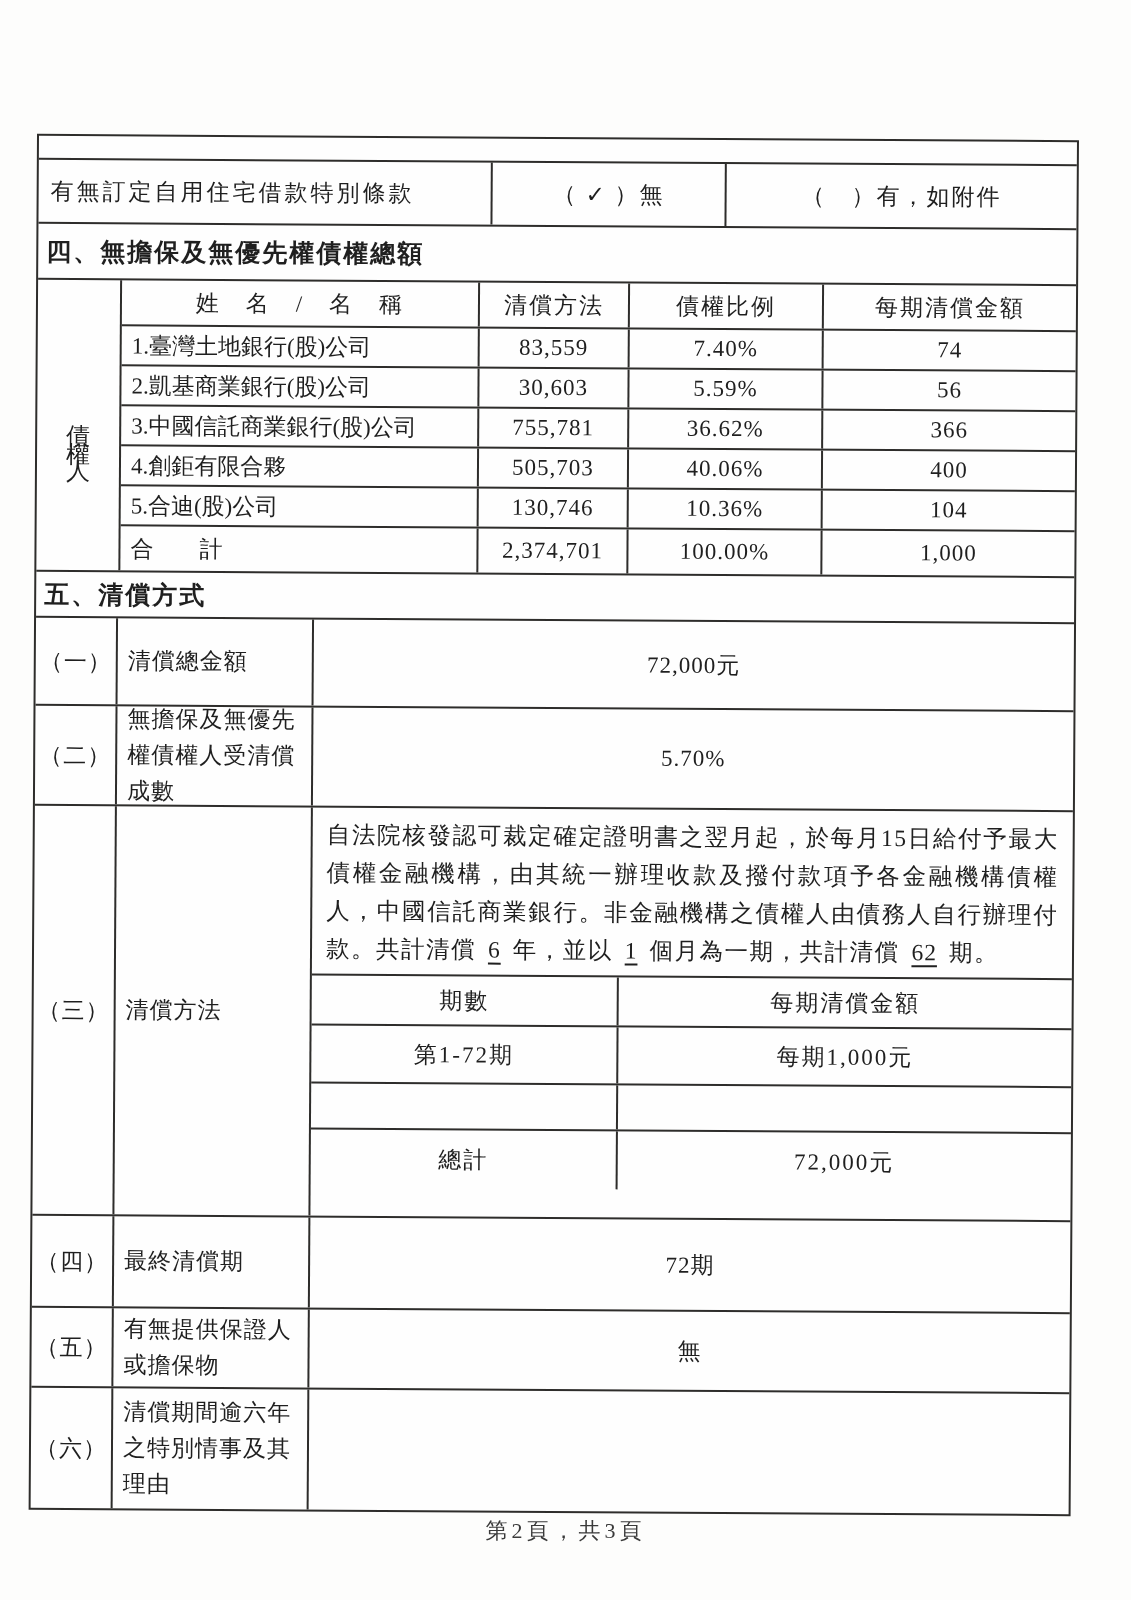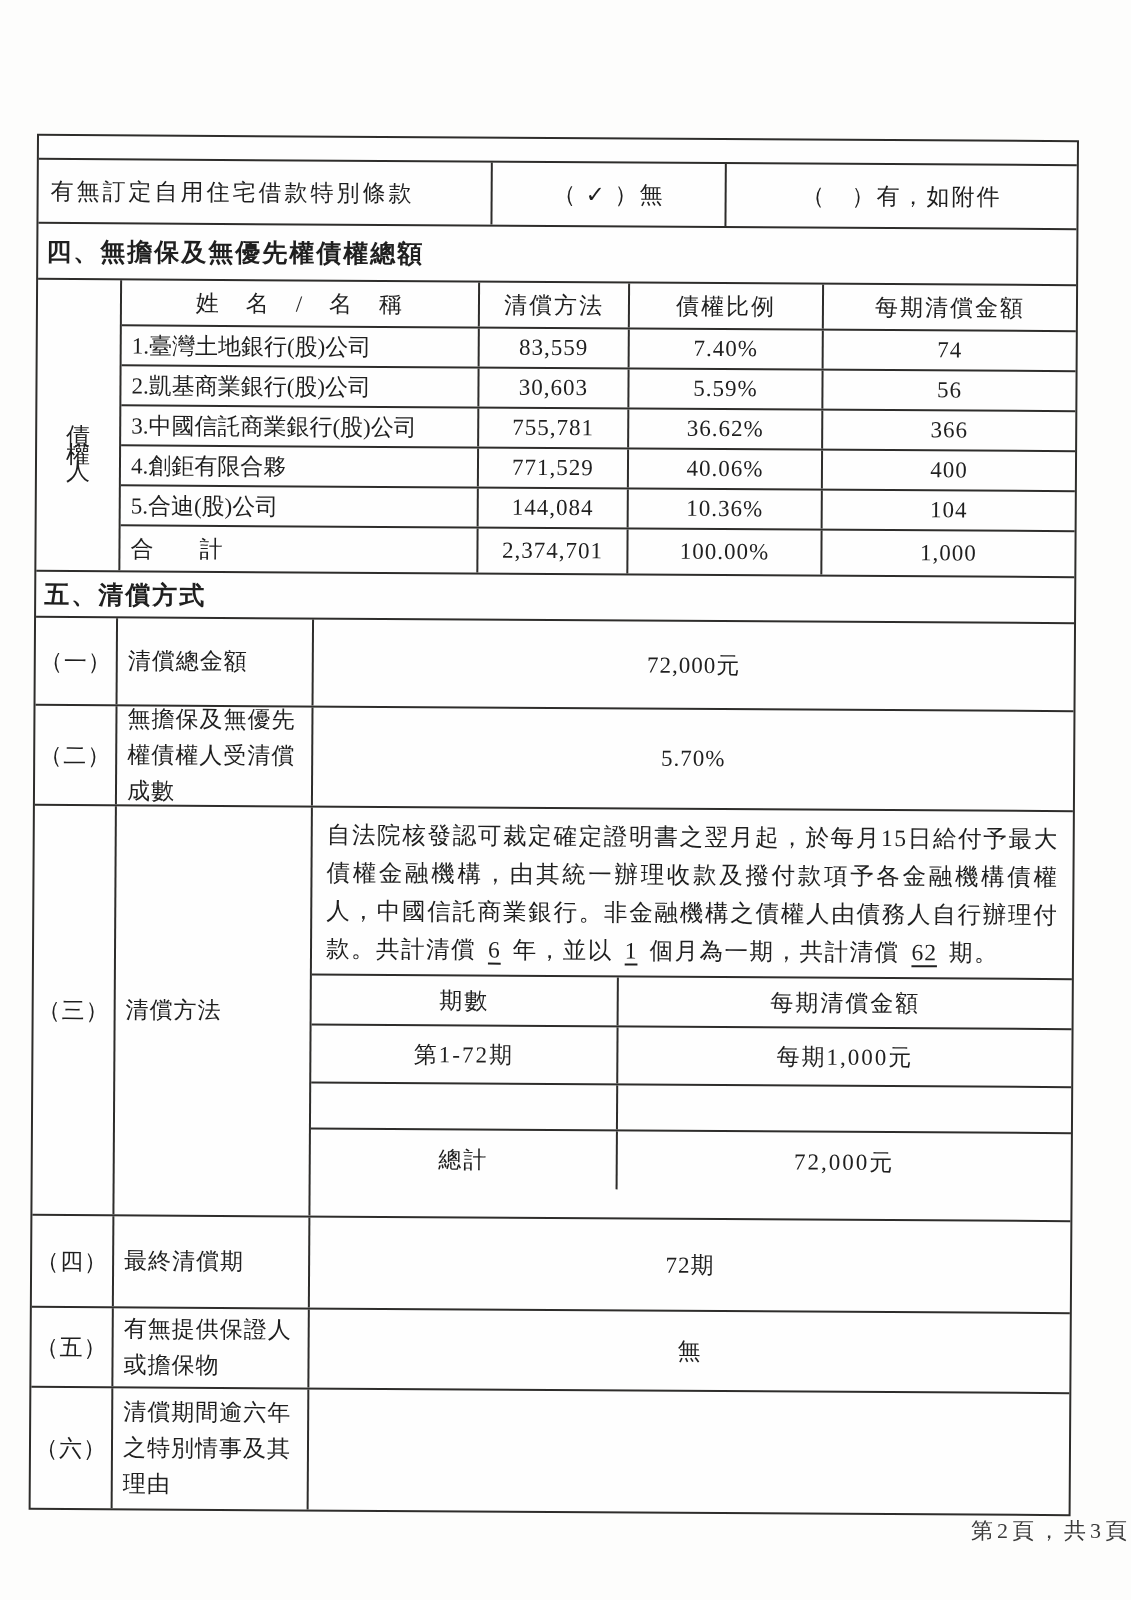--- a/index.html
+++ b/index.html
@@ -81,21 +81,21 @@
   .srow:last-child { border-bottom: none; }
   .srow .p { width: 305px; display: flex; align-items: center; justify-content: center; letter-spacing: 2px; }
   .srow .a { flex: 1; border-left: 2px solid #2e2d2b; display: flex; align-items: center;
     justify-content: center; letter-spacing: 2px; }
   .sh { height: 50px; }
   .sr1 { height: 58px; }
   .sre { height: 46px; }
   .srt { height: 58px; }
 
   .footer { position: absolute; top: 1516px; left: 0; width: 100%;
-    text-align: right; font-size: 22px; letter-spacing: 4px; color: #3a3a3a; }
+    text-align: center; font-size: 22px; letter-spacing: 4px; color: #3a3a3a; }
 </style>
 </head>
 <body>
 
 <div class="form">
 
   <div class="band sliver"></div>
 
   <div class="band hrow housing">
     <div class="c1 vcenter">有無訂定自用住宅借款特別條款</div>
@@ -127,27 +127,27 @@
         <div class="per cl center num">56</div>
       </div>
       <div class="crow cdata">
         <div class="name vcenter">3.中國信託商業銀行(股)公司</div>
         <div class="amt cl center num">755,781</div>
         <div class="rat cl center num">36.62%</div>
         <div class="per cl center num">366</div>
       </div>
       <div class="crow cdata">
         <div class="name vcenter">4.創鉅有限合夥</div>
-        <div class="amt cl center num">771,529</div>
+        <div class="amt cl center num">505,703</div>
         <div class="rat cl center num">40.06%</div>
         <div class="per cl center num">400</div>
       </div>
       <div class="crow cdata">
         <div class="name vcenter">5.合迪(股)公司</div>
-        <div class="amt cl center num">144,084</div>
+        <div class="amt cl center num">130,746</div>
         <div class="rat cl center num">10.36%</div>
         <div class="per cl center num">104</div>
       </div>
       <div class="crow ctotal">
         <div class="name vcenter">合　　計</div>
         <div class="amt cl center num">2,374,701</div>
         <div class="rat cl center num">100.00%</div>
         <div class="per cl center num">1,000</div>
       </div>
     </div>

